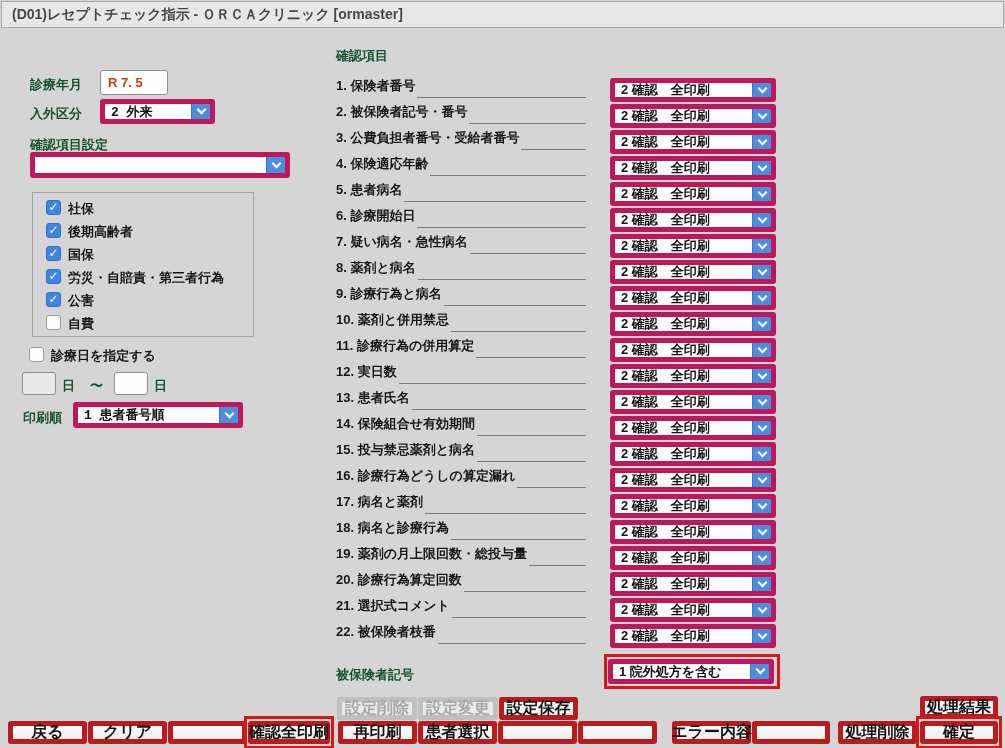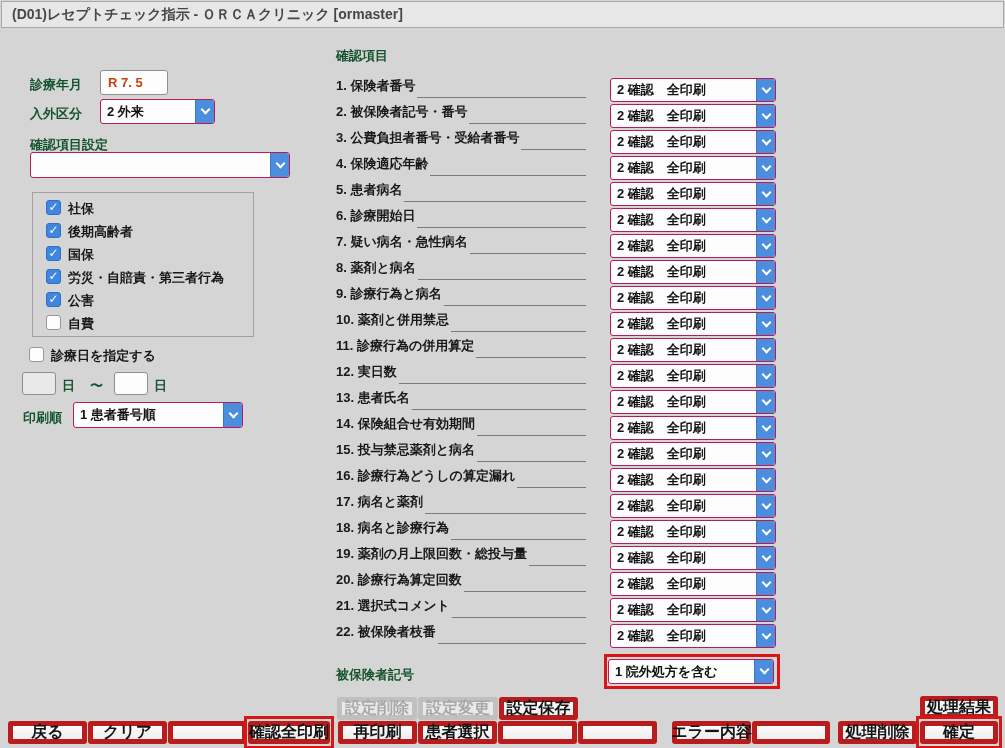--- a/index.html
+++ b/index.html
@@ -22,24 +22,24 @@
   .lbl { position:absolute; font-size:13px; font-weight:bold; color:#14532d; white-space:nowrap;text-align:right; }
 
   .entry {
     position:absolute; background:#fdfdfd; border:1px solid #8f8f8f; border-radius:3px;
     display:flex; align-items:center; padding-left:7px;
     font-size:13px; font-weight:bold; color:#c2410c;
   }
   .entry.dim { background:#e9e9e9; }
 
   .sel {
-    display:flex; background:#fdfdfd; border:1px solid #be185d; border-radius:3px;
+    display:flex; background:#fdfdfd; border:5px solid #be185d; border-radius:3px;
     overflow:hidden;
   }
-  .sel.abs { position:absolute; }
+  .sel.abs { position:absolute;font-family:Liberation Mono, monospace; }
   .sel .sval { flex:1; display:flex; align-items:center; padding-left:6px; font-size:13px; font-weight:bold; color:#111; white-space:nowrap; overflow:hidden; }
   .sel .sbtn { width:19px; flex:none; background:#4a8edd; border-left:1px solid #3a77c2; display:flex; align-items:center; justify-content:center; }
   .chev { width:7px; height:7px; border-right:2px solid #fff; border-bottom:2px solid #fff; transform:rotate(45deg); margin-top:-4px; }
 
   .groupbox {
     position:absolute; left:32px; top:192px; width:222px; height:145px;
     border:1px solid #a2a2a2; padding:7px 0 0 13px;
   }
   .cb-row { display:flex; align-items:flex-start; height:23px; }
   .cb {

